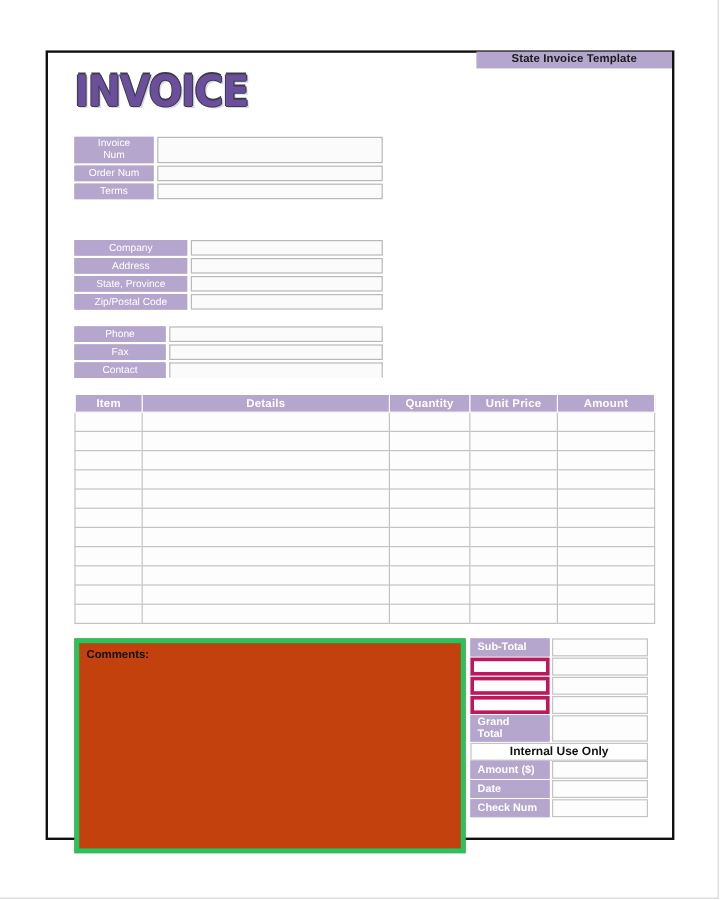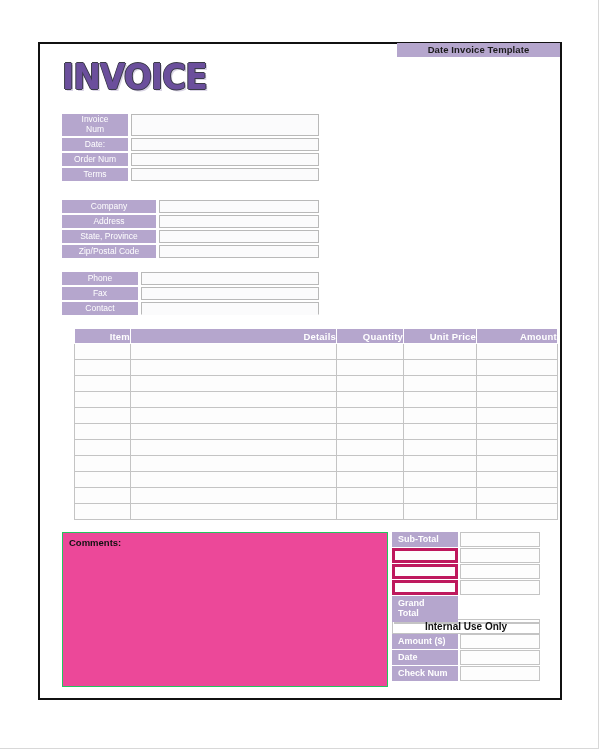--- a/index.html
+++ b/index.html
@@ -115,25 +115,24 @@
   .block-b { left: 22px; top: 156px; width: 257px; }
   .block-b .flabel { width: 94px; }
 
   
   .block-c { left: 22px; top: 228px; width: 257px; }
   .block-c .flabel { width: 76px; }
 
   
   .table {
     position: absolute;
-    left: 34px; top: 284px;
+    left: 22px; top: 284px;
     width: 478px;
     border-collapse: collapse;
     table-layout: fixed;
-    text-align: right;
   }
   .table th {
     background: #b5a6cd;
     color: #ffffff;
     font-size: 9.5px;
     font-weight: bold;
     height: 14px;
     padding: 0;
     border: 1px solid #ffffff;
     letter-spacing: 0.2px;
@@ -147,23 +146,23 @@
   .col-item   { width: 55px; }
   .col-det    { width: 205px; }
   .col-qty    { width: 66px; }
   .col-price  { width: 72px; }
   .col-amt    { width: 80px; }
 
   
   .comments {
     position: absolute;
     left: 22px; top: 488px;
-    width: 326px; height: 155px;
-    background: #ec4899;
-    border: 1px solid #22c55e;
+    width: 326px; height: 179px;
+    background: #c2410c;
+    border: 4px solid #22c55e;
     box-sizing: border-box;
   }
   .comments-label {
     position: absolute;
     left: 6px; top: 4px;
     font-size: 9.5px;
     font-weight: bold;
     color: #111111;
   }
 
@@ -171,21 +170,21 @@
   .totals {
     position: absolute;
     left: 352px; top: 488px;
     width: 148px;
   }
   .trow {
     display: flex;
     height: 15px;
     margin-bottom: 1px;
   }
-  .trow.tall { height: 22px; flex-direction: column; }
+  .trow.tall { height: 22px; }
   .tlabel {
     width: 66px;
     box-sizing: border-box;
     background: #fdfdfd;
     border: 3px solid #be185d;
     font-size: 9px;
     color: #ffffff;
     display: flex;
     align-items: center;
     padding-left: 3px;
@@ -218,32 +217,28 @@
   }
 </style>
 </head>
 <body>
 
 <div class="canvas">
   <div class="canvas-edge"></div>
 
   <div class="page">
 
-    <div class="banner">Date Invoice Template</div>
+    <div class="banner">State Invoice Template</div>
 
     <div class="title">INVOICE</div>
 
     <div class="block block-a">
       <div class="frow tall">
         <div class="flabel">Invoice
 Num</div>
-        <div class="finput"></div>
-      </div>
-      <div class="frow">
-        <div class="flabel">Date:</div>
         <div class="finput"></div>
       </div>
       <div class="frow">
         <div class="flabel">Order Num</div>
         <div class="finput"></div>
       </div>
       <div class="frow">
         <div class="flabel">Terms</div>
         <div class="finput"></div>
       </div>

